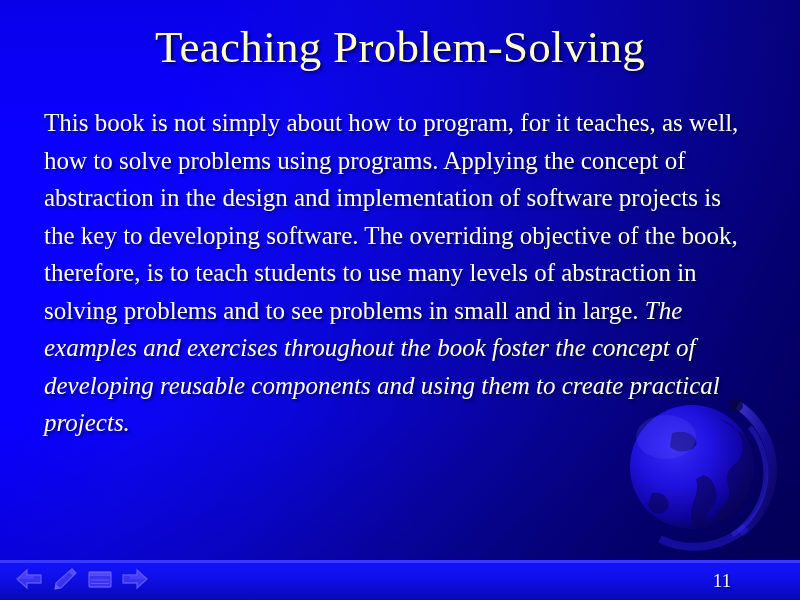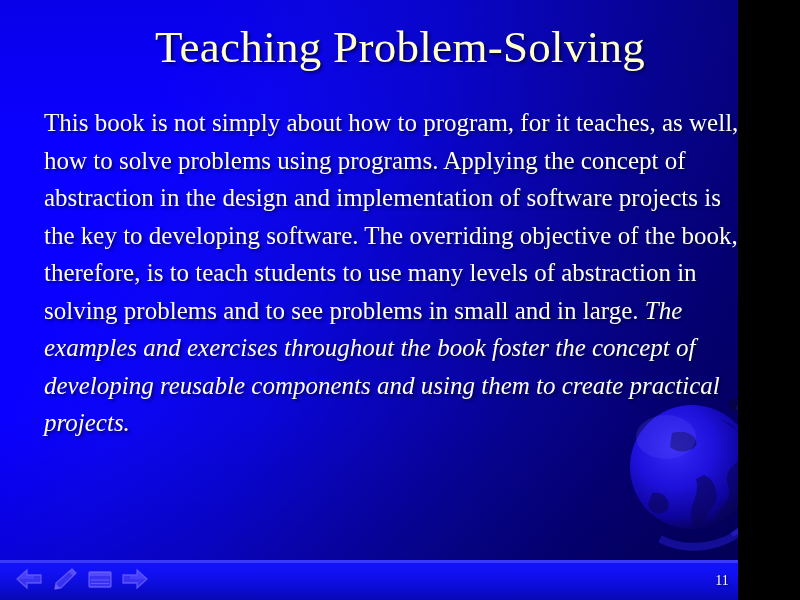--- a/index.html
+++ b/index.html
@@ -2,21 +2,21 @@
 <html><head>
 <meta charset="utf-8">
 <style>
   html, body {
     margin: 0;
     padding: 0;
     background: #000;
   }
   #slide {
     position: relative;
-    width: 738px;
+    width: 800px;
     height: 600px;
     overflow: hidden;
     font-family: "Liberation Serif", "DejaVu Serif", serif;
     background: #c2410c;
   }
 
   
   .bg-base {
     position: absolute;
     inset: 0;
@@ -115,21 +115,21 @@
   }
   .nav-btn svg { display: block; }
 
   
   .pageno {
     position: absolute;
     left: 700px;
     top: 570px;
     width: 44px;
     text-align: center;
-    font-size: 14px;
+    font-size: 19px;
     line-height: 22px;
     color: #ffffff;
     text-shadow: 1px 1px 2px rgba(0,0,60,0.8);
   }
 </style>
 </head>
 <body>
 
 <div id="slide">
 

